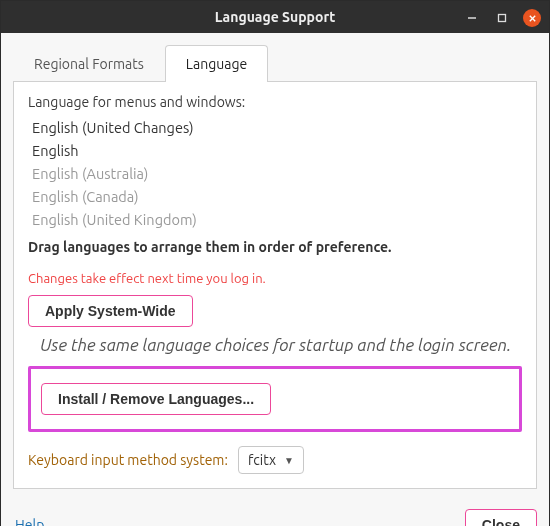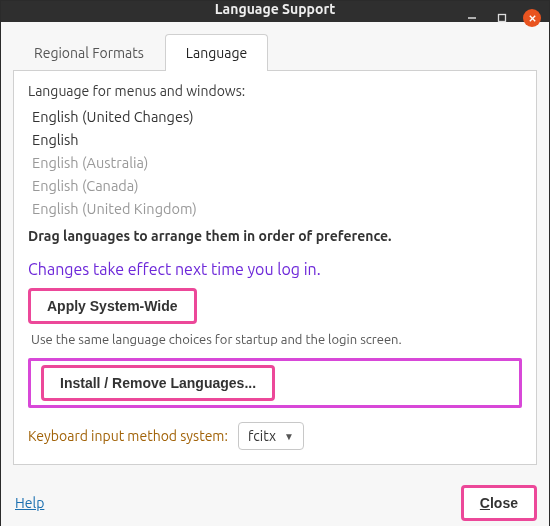--- a/index.html
+++ b/index.html
@@ -18,22 +18,23 @@
     border: 1px solid #2b2b2b;
     width: 550px;
     height: 526px;
     display: flex;
     flex-direction: column;
     background: #f7f7f7;
   }
   .titlebar {
     background: #2f2f2f;
     color: #eee;
-    height: 21px;
-    display: flex;
+    height: 32px;
+    display: flex;
+    align-items: center;
     justify-content: center;
     position: relative;
     flex-shrink: 0;
   }
   .titlebar .title {
     font-weight: 600;
     font-size: 14px;
   }
   .win-controls {
     position: absolute;
@@ -109,44 +110,45 @@
     cursor: move;
     font-size: 14.5px;
   }
   .lang-item.inactive { color: #999; }
   .hint-bold {
     font-weight: bold;
     margin: 6px 0 16px 0;
     color: #333;
   }
   .hint-sub {
-    color: #6d28d9;
-    font-size: 16px;
+    color: #ef4444;
+    font-size: 13px;
     margin: 0 0 10px 0;
   }
   .btn {
     display: inline-block;
     background: #fff;
-    border: 3px solid #ec4899;
+    border: 1px solid #ec4899;
     border-radius: 4px;
     padding: 8px 16px;
     font-size: 14px;
     font-weight: 600;
     color: #333;
     cursor: pointer;
     line-height: 1;
   }
   .small-text {
-    font-size: 13px;
+    font-size: 17px;
     color: #555;
-    margin: 8px 0 12px 3px;
+    margin: 8px 0 12px 12px;
+    font-style: italic;
   }
   .highlight-box {
     border: 3px solid #d848d8;
-    padding: 4px 10px;
+    padding: 14px 10px;
     margin-bottom: 14px;
     border-radius: 2px;
     display: inline-block;
     width: 100%;
   }
   .highlight-box .btn {
     font-weight: 600;
   }
   .row-input {
     display: flex;

